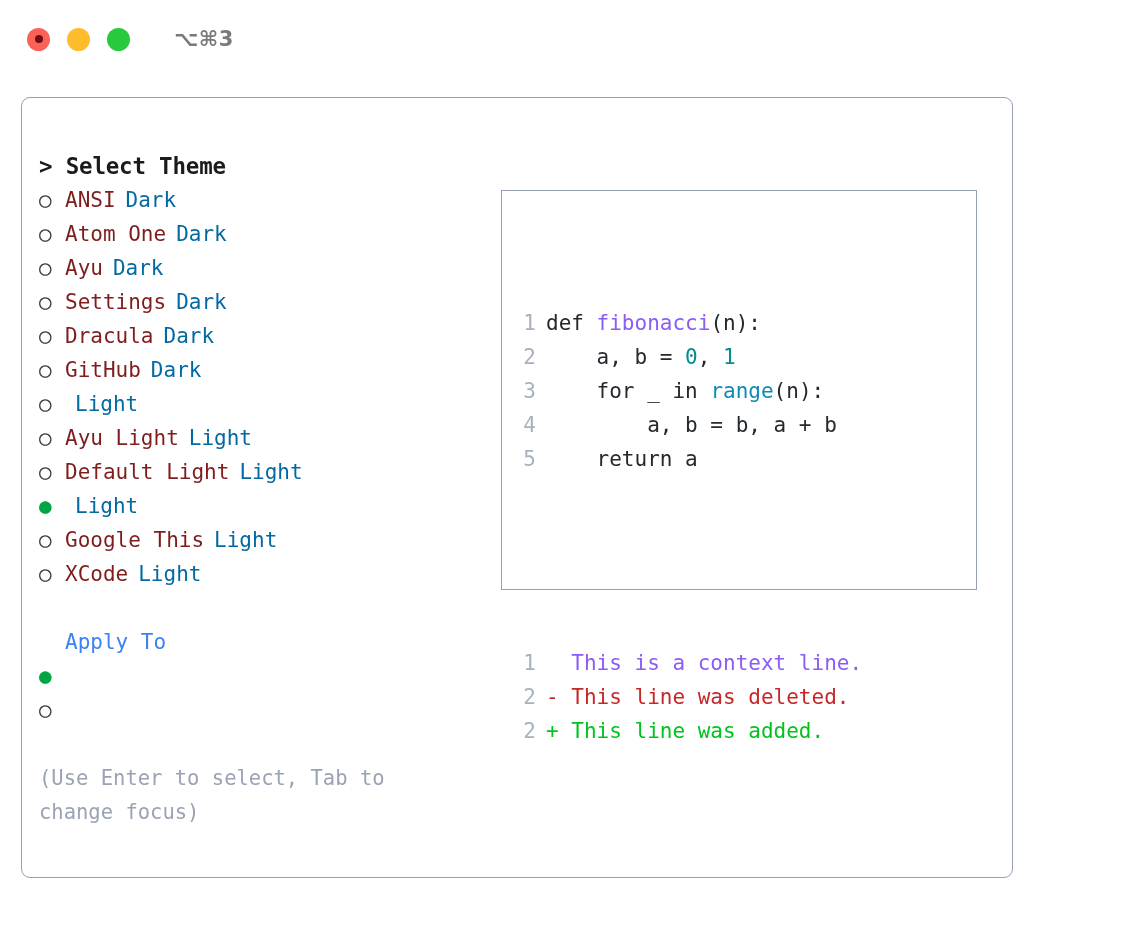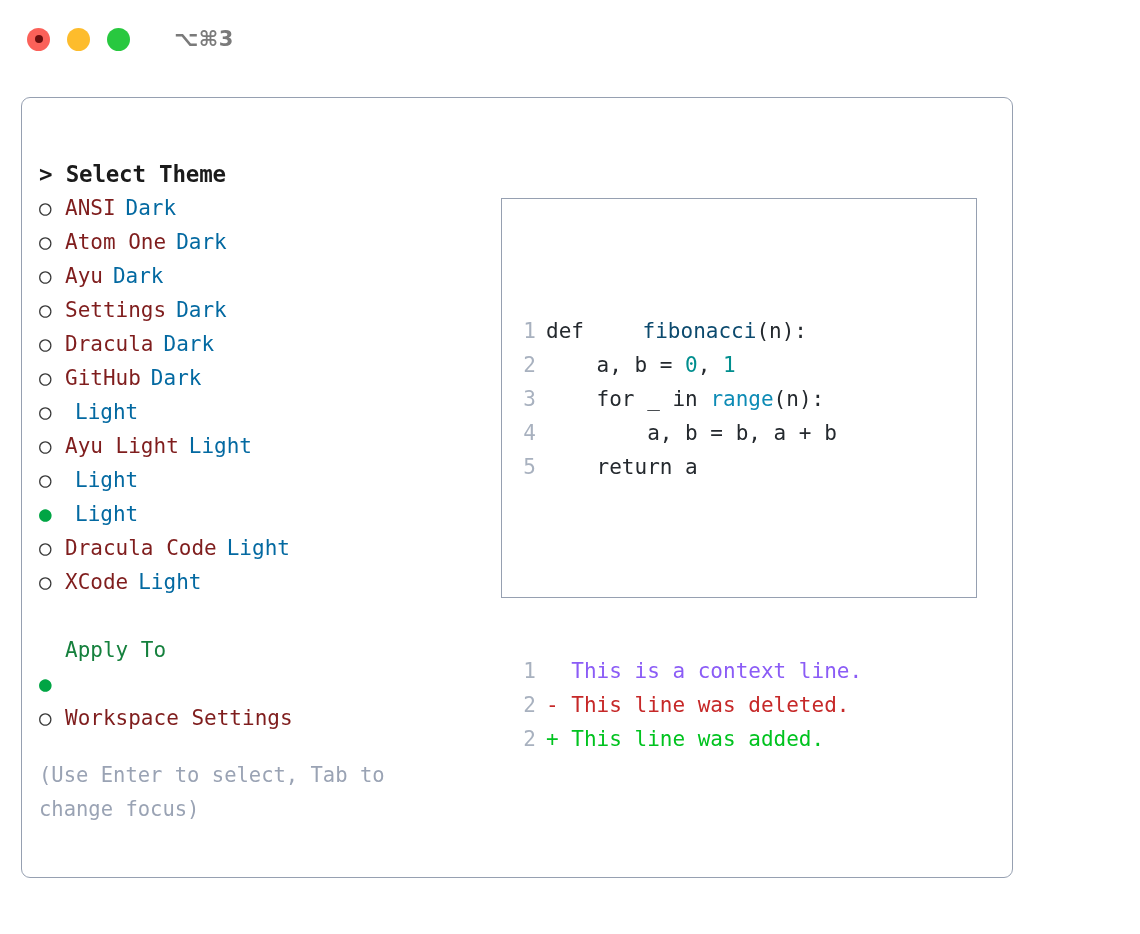--- a/index.html
+++ b/index.html
@@ -57,21 +57,21 @@
     position: absolute;
     left: 21px; top: 97px;
     width: 992px; height: 781px;
     border: 1.6px solid #96a0b1;
     border-radius: 9px;
     box-sizing: border-box;
     background: #ffffff;
   }
   .panes {
     position: absolute;
-    left: 0; top: 16px;
+    left: 0; top: 8px;
     width: 100%; height: 100%;
   }
 
   
   .left-pane {
     position: absolute;
     left: 17px; top: 43px;
     width: 460px;
   }
   .pane-title {
@@ -102,25 +102,25 @@
   .marker.filled   { color: #00a544; }
   .marker.blank    { color: transparent; }
   .opt-label       { color: #7f1d1d; }
   .opt-row.selected .opt-label { color: #00a544; }
   .opt-suffix {
     color: #0369a1;
     padding-left: 10px;
   }
   .section-gap { height: 34px; }
   .apply-title {
-    color: #15803d;
+    color: #3b82f6;
     font-size: 21px;
   }
   .hint {
-    margin-top: 23px;
+    margin-top: 34px;
     font-size: 20.5px;
     line-height: 34px;
     color: #9aa3b4;
     width: 410px;
   }
 
   
   .right-pane {
     position: absolute;
     left: 479px; top: 43px;
@@ -144,21 +144,21 @@
   }
   .code-line { height: 34px; white-space: pre; }
   .ln {
     display: inline-block;
     width: 22px;
     text-align: right;
     color: #a8b1bf;
     margin-right: 10px;
   }
   .tok-plain  { color: #24292e; }
-  .tok-fn     { color: #0c4a6e; margin-left: 46px; }
+  .tok-fn     { color: #8b5cf6; }
   .tok-num    { color: #008e8e; }
   .tok-builtin{ color: #0d8bb5; margin-top: 8px; }
   .blank-line { height: 34px; }
 
   .diff-ctx  { color: #8b5cf6; margin-top: 12px; }
   .diff-del  { color: #c62828; }
   .diff-add  { color: #00c31f; }
 </style>
 </head>
 <body>
@@ -181,35 +181,35 @@
       <div class="pane-title">&gt; Select Theme</div>
       <div id="theme-list">
           <div class="opt-row"><span class="marker empty">○</span><span class="opt-label">ANSI</span><span class="opt-suffix">Dark</span></div>
           <div class="opt-row"><span class="marker empty">○</span><span class="opt-label">Atom One</span><span class="opt-suffix">Dark</span></div>
           <div class="opt-row"><span class="marker empty">○</span><span class="opt-label">Ayu</span><span class="opt-suffix">Dark</span></div>
           <div class="opt-row"><span class="marker empty">○</span><span class="opt-label">Settings</span><span class="opt-suffix">Dark</span></div>
           <div class="opt-row"><span class="marker empty">○</span><span class="opt-label">Dracula</span><span class="opt-suffix">Dark</span></div>
           <div class="opt-row"><span class="marker empty">○</span><span class="opt-label">GitHub</span><span class="opt-suffix">Dark</span></div>
           <div class="opt-row"><span class="marker empty">○</span><span class="opt-suffix">Light</span></div>
           <div class="opt-row"><span class="marker empty">○</span><span class="opt-label">Ayu Light</span><span class="opt-suffix">Light</span></div>
-          <div class="opt-row"><span class="marker empty">○</span><span class="opt-suffix">Light</span></div>
+          <div class="opt-row"><span class="marker empty">○</span><span class="opt-label">Default Light</span><span class="opt-suffix">Light</span></div>
           <div class="opt-row selected"><span class="marker filled">●</span><span class="opt-suffix">Light</span></div>
-          <div class="opt-row"><span class="marker empty">○</span><span class="opt-label">Dracula Code</span><span class="opt-suffix">Light</span></div>
+          <div class="opt-row"><span class="marker empty">○</span><span class="opt-label">Google This</span><span class="opt-suffix">Light</span></div>
           <div class="opt-row"><span class="marker empty">○</span><span class="opt-label">XCode</span><span class="opt-suffix">Light</span></div>
         </div>
 
       <div class="section-gap"></div>
 
       <div class="opt-row">
         <span class="marker blank">○</span>
         <span class="apply-title">Apply To</span>
       </div>
       <div id="apply-list">
           <div class="opt-row selected"><span class="marker filled">●</span></div>
-          <div class="opt-row"><span class="marker empty">○</span><span class="opt-label">Workspace Settings</span></div>
+          <div class="opt-row"><span class="marker empty">○</span></div>
         </div>
 
       <div class="hint">(Use Enter to select, Tab to change focus)</div>
     </div>
 
     <div class="right-pane">
       <div class="preview-box">
         <div class="code">
           <div id="code-block"><div class="code-line"><span class="ln">1</span><span class="tok-plain">def </span><span class="tok-fn">fibonacci</span><span class="tok-plain">(n):</span></div><div class="code-line"><span class="ln">2</span><span class="tok-plain">    a, b = </span><span class="tok-num">0</span><span class="tok-plain">, </span><span class="tok-num">1</span></div><div class="code-line"><span class="ln">3</span><span class="tok-plain">    for _ in </span><span class="tok-builtin">range</span><span class="tok-plain">(n):</span></div><div class="code-line"><span class="ln">4</span><span class="tok-plain">        a, b = b, a + b</span></div><div class="code-line"><span class="ln">5</span><span class="tok-plain">    return a</span></div></div>
           <div class="blank-line"></div>

